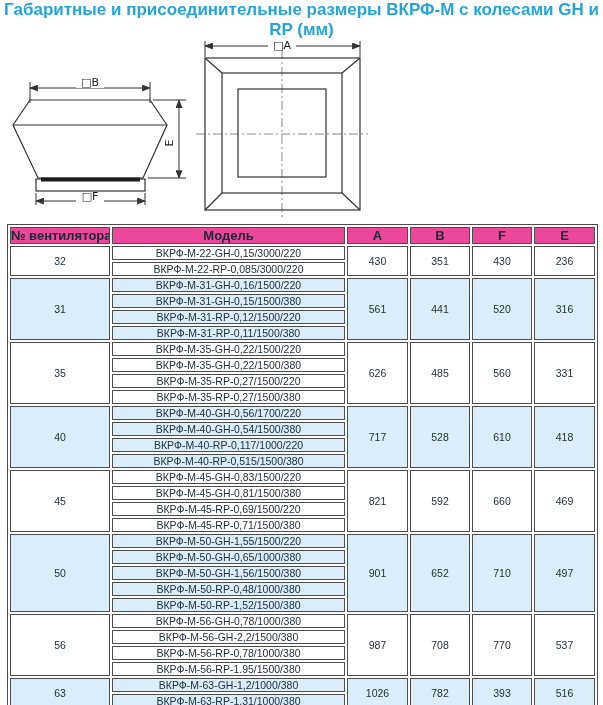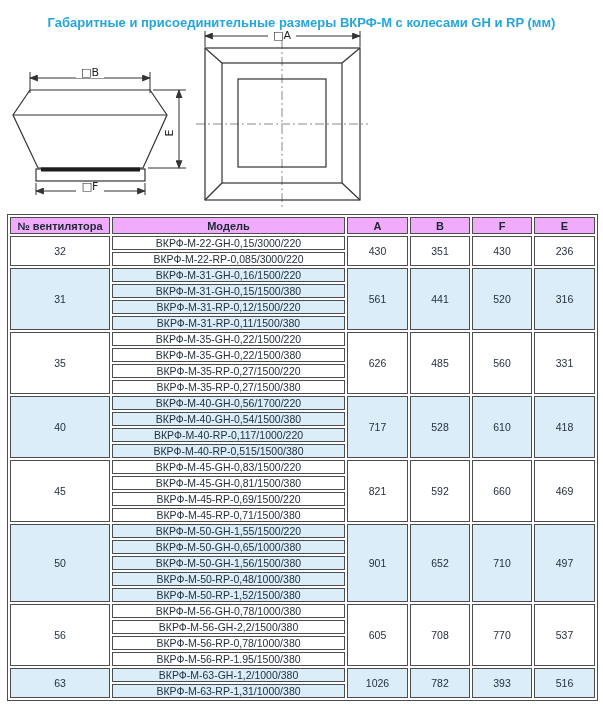--- a/index.html
+++ b/index.html
@@ -2,39 +2,39 @@
 <html><head>
 <meta charset="utf-8">
 <style>
   html,body{margin:0;padding:0;background:#fff;}
   body{
     width:603px;height:705px;overflow:hidden;
     font-family:"Liberation Sans","DejaVu Sans",sans-serif;
     color:#23303d;
   }
   .page-title{
-    text-align:center;font-weight:bold;font-size:13px;
-    padding-top:15px;letter-spacing:0;
+    text-align:center;font-weight:bold;font-size:17px;
+    padding-top:0;letter-spacing:0;
   }
   .drawings{display:block;}
   .drawing-line{stroke:#333;stroke-width:1.2;fill:none;}
   .dim-line{stroke:#333;stroke-width:1;fill:none;}
   .center-line{stroke:#8a8a8a;stroke-width:1;fill:none;stroke-dasharray:9 3 2 3;}
   .dim-label{font-family:"DejaVu Sans","Liberation Sans",sans-serif;font-size:11px;fill:#222;}
   table.dims{
     border-collapse:separate;border-spacing:2px;table-layout:fixed;
     margin:2px 0 0 7px;width:589px;background:#fff;
     border:1px solid #4d4d4d;
   }
   table.dims th,table.dims td{
     border:1px solid #4d4d4d;text-align:center;vertical-align:middle;
     padding:0;overflow:hidden;white-space:nowrap;
   }
   table.dims th{
-    background:#f0abfc;font-weight:bold;font-size:11px;height:15px;color:#1c2733;
+    background:#ec4899;font-weight:bold;font-size:13px;height:15px;color:#1c2733;
   }
   table.dims td{font-size:10.5px;height:12px;line-height:12px;color:#24313e;}
   tbody.alt{background:#daedf8;}
 </style>
 </head>
 <body>
 
 <div class="page-title" id="title" style="color: rgb(37, 165, 218);">Габаритные и присоединительные размеры ВКРФ-М с колесами GH и RP (мм)</div>
 
 <svg class="drawings" width="603" height="182" viewBox="0 28 603 182" xmlns="http://www.w3.org/2000/svg">
@@ -227,21 +227,21 @@
         <td>ВКРФ-М-50-RP-0,48/1000/380</td>
       </tr>
       <tr>
         <td>ВКРФ-М-50-RP-1,52/1500/380</td>
       </tr>
     </tbody>
     <tbody>
       <tr>
         <td rowspan="4">56</td>
         <td>ВКРФ-М-56-GH-0,78/1000/380</td>
-        <td rowspan="4">605</td>
+        <td rowspan="4">987</td>
         <td rowspan="4">708</td>
         <td rowspan="4">770</td>
         <td rowspan="4">537</td>
       </tr>
       <tr>
         <td>ВКРФ-М-56-GH-2,2/1500/380</td>
       </tr>
       <tr>
         <td>ВКРФ-М-56-RP-0,78/1000/380</td>
       </tr>

